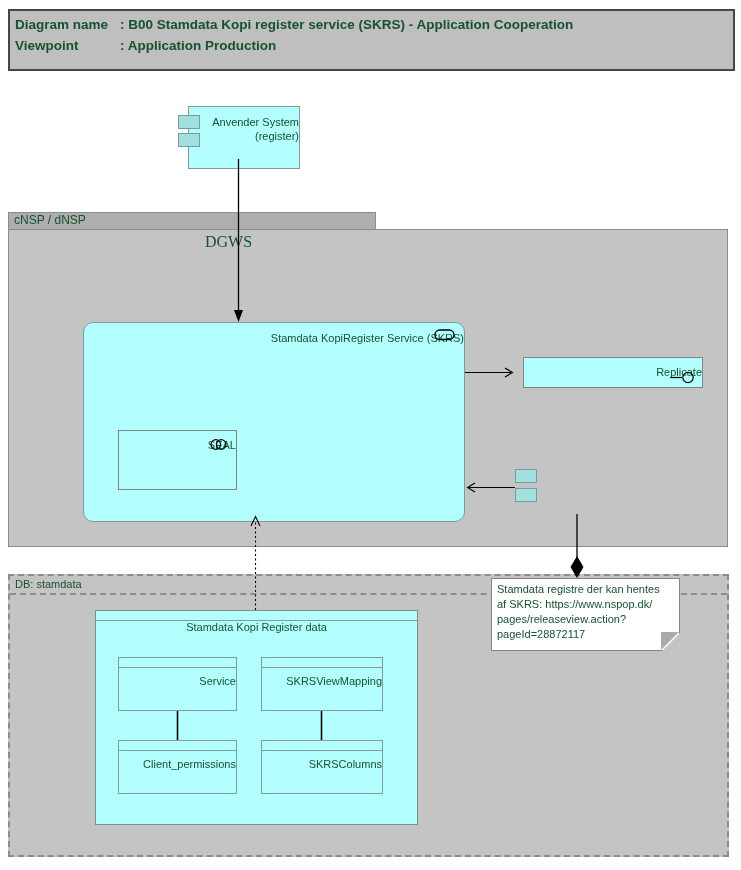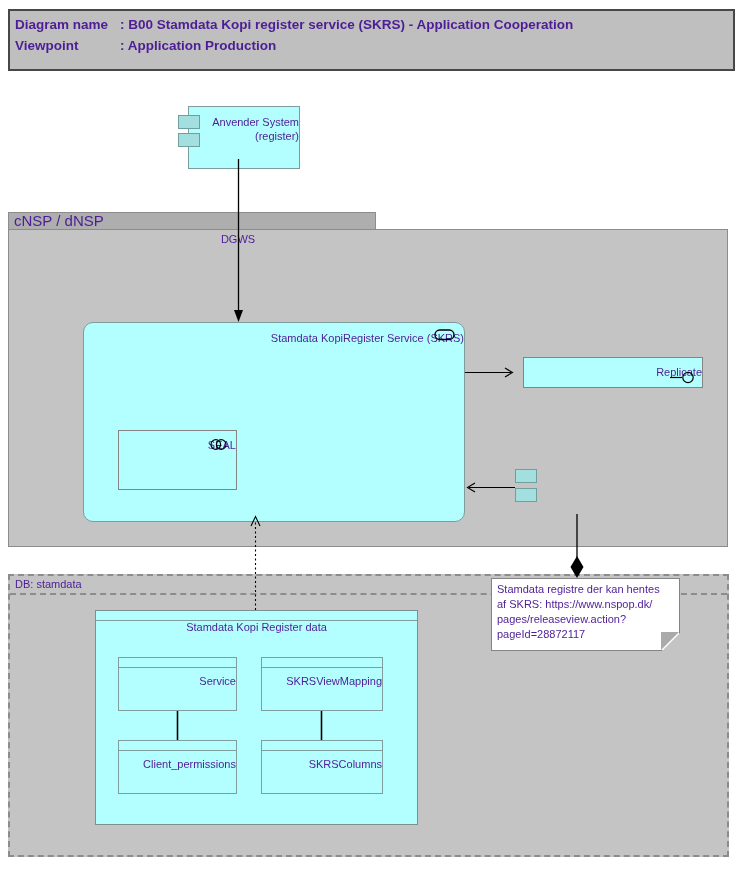--- a/index.html
+++ b/index.html
@@ -1,36 +1,36 @@
 <!DOCTYPE html>
 <html><head>
 <meta charset="utf-8">
 <style>
   html,body { margin:0; padding:0; background:#ffffff; }
   .page {
     position:relative; width:741px; height:870px;
     font-family:"Liberation Sans", sans-serif;
-    color:#4c1d95; overflow:hidden; background:#fff;
+    color:#14532d; overflow:hidden; background:#fff;
   }
   .abs { position:absolute; }
 
   
   .title-box {
     left:8px; top:9px; width:718px; height:55px;
     background:#bfbfbf; border:2px solid #474747;
     padding:3px 0 0 5px; z-index:2;
   }
   .t-row { display:flex; font-weight:bold; font-size:13.5px; line-height:21px; }
   .t-label { width:105px; flex:0 0 105px; }
 
   
   .cnsp-tab {
     left:8px; top:212px; width:361px; height:16px;
     background:#aeaeae; border:1px solid #8c8c8c;
-    font-size:15px; line-height:15px; padding-left:5px; z-index:1;
+    font-size:12px; line-height:15px; padding-left:5px; z-index:1;
   }
   .cnsp-body {
     left:8px; top:229px; width:718px; height:316px;
     background:#c4c4c4; border:1px solid #8c8c8c; z-index:1;
   }
   .db-container {
     left:8px; top:574px; width:717px; height:279px;
     background:#c4c4c4; border:2px dashed #8c8c8c; z-index:1;
   }
   .db-header {
@@ -42,21 +42,21 @@
   .el { background:#b3ffff; border:1px solid #7d9d9d; z-index:2; }
   .el-plain { background:#b3ffff; border:1px solid #848484; z-index:2; }
   .lbl { font-size:11px; line-height:14px; text-align:right; }
 
   .anvender { left:188px; top:106px; width:110px; height:53px; padding-top:8px; }
   .comp-tab {
     position:absolute; width:20px; height:12px;
     background:#a4dfdf; border:1px solid #6f9f9f; z-index:3;
   }
 
-  .dgws { left:205px; top:233px; width:66px; text-align:center; font-size:11px; z-index:2; }
+  .dgws { left:205px; top:233px; width:66px; text-align:left; font-size:16px; z-index:2;font-family:Liberation Serif, serif; }
 
   .skrs {
     left:83px; top:322px; width:380px; height:190px;
     border-radius:10px; padding-top:8px;
   }
   .svc-icon { position:absolute; top:6px; right:9px; }
 
   .seal { left:118px; top:430px; width:117px; height:51px; padding-top:7px; }
   .collab-icon { position:absolute; top:7px; right:9px; }
 

